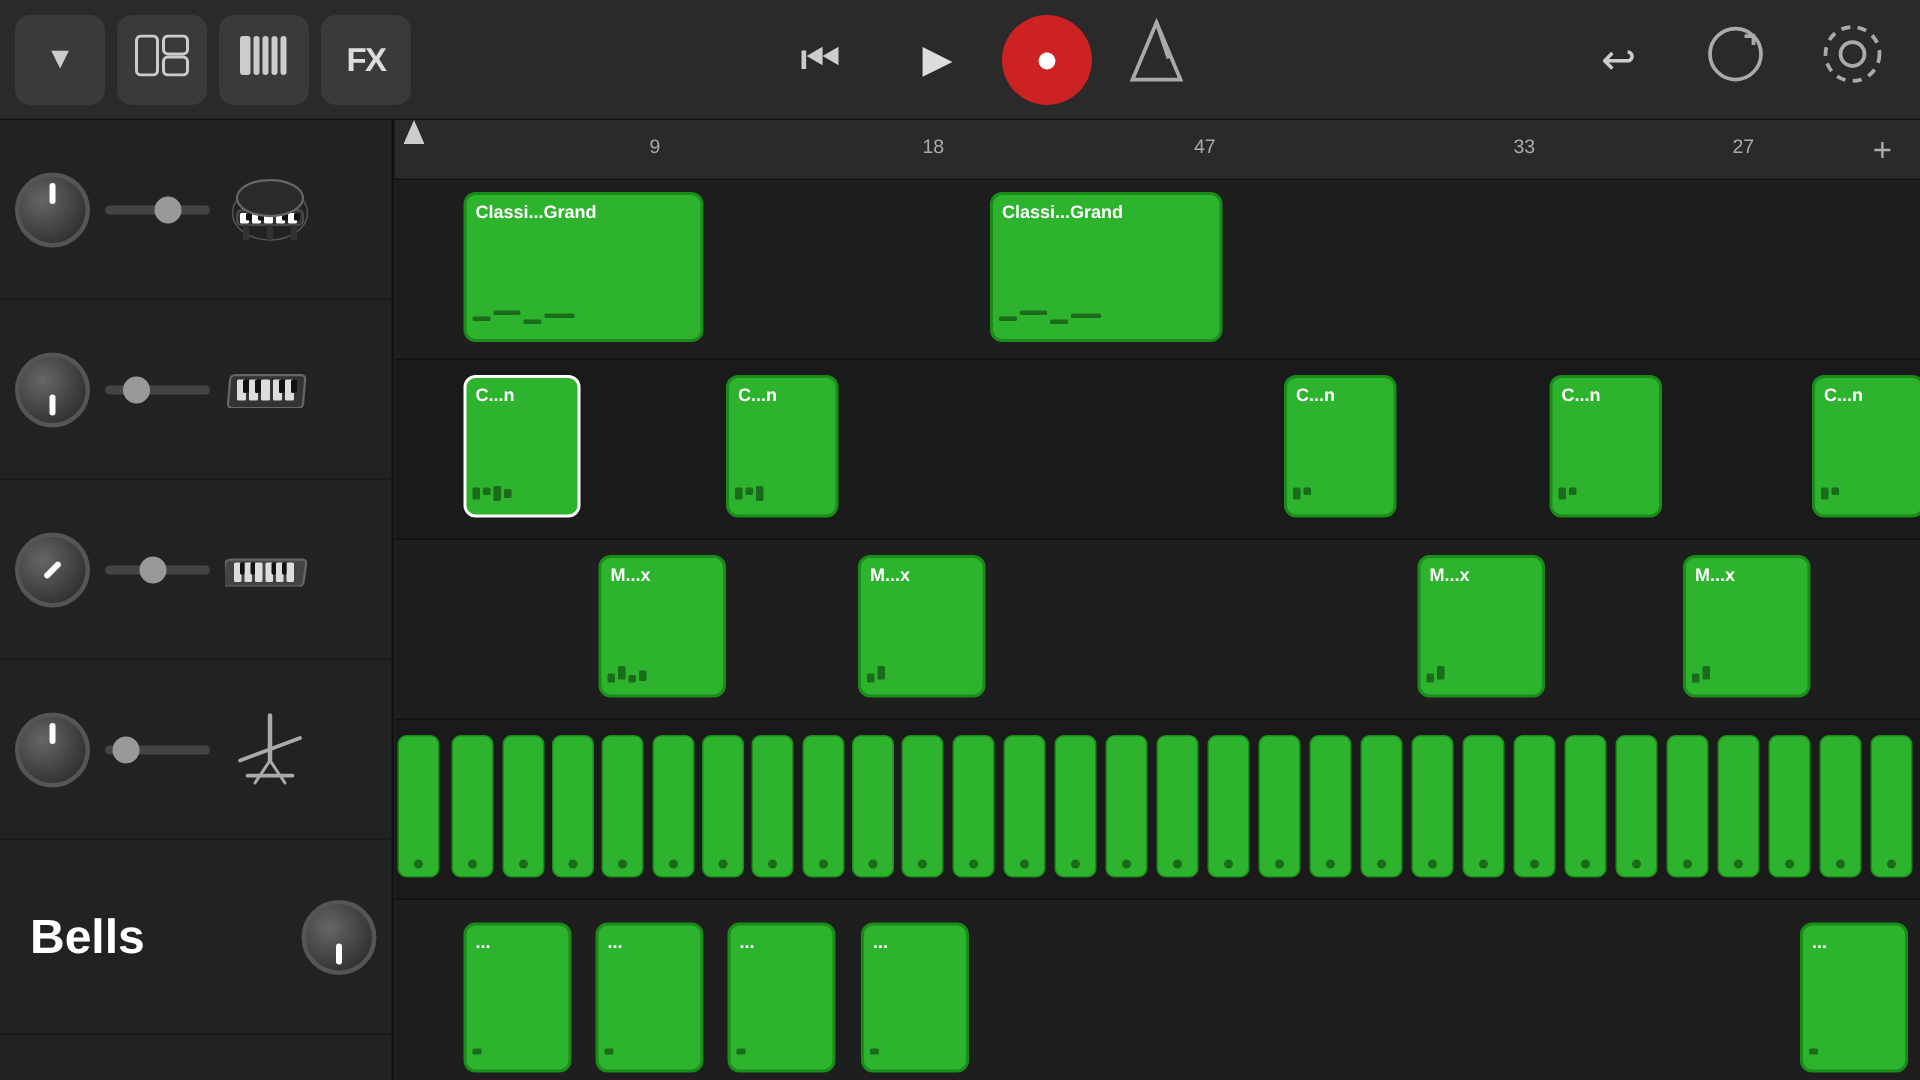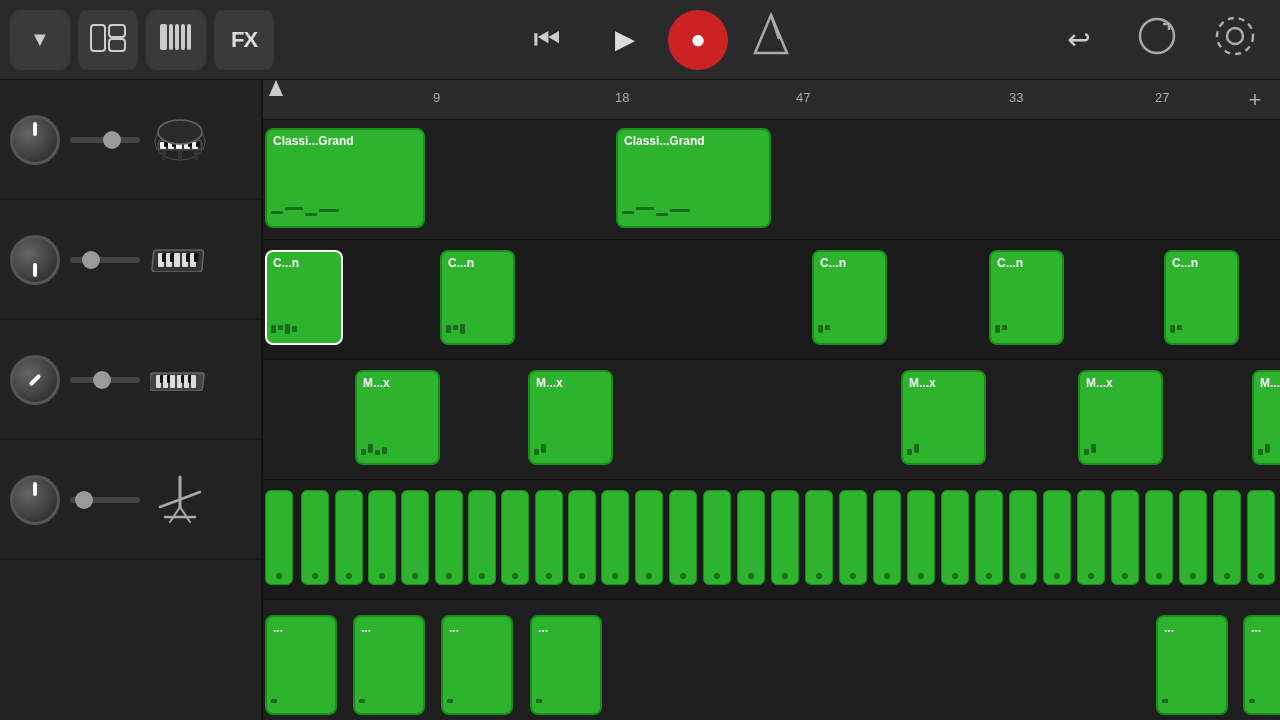--- a/index.html
+++ b/index.html
@@ -226,20 +226,21 @@
     
     .clip {
       position: absolute;
       height: 95px;
       border-radius: 8px;
       background: #2db32d;
       top: 10px;
       overflow: hidden;
       cursor: pointer;
       border: 2px solid #1a8c1a;
+      margin-left: 44px;
     }
     .clip.selected {
       border: 2px solid #ffffff;
     }
     .clip-label {
       color: white;
       font-size: 12px;
       font-weight: bold;
       padding: 4px 6px;
       white-space: nowrap;
@@ -489,20 +490,24 @@
 
           <line x1="30" y1="5" x2="30" y2="35" stroke="#aaa" stroke-width="3" stroke-linecap="round"></line>
           <line x1="10" y1="35" x2="50" y2="20" stroke="#aaa" stroke-width="2.5" stroke-linecap="round"></line>
           <line x1="15" y1="45" x2="45" y2="45" stroke="#aaa" stroke-width="2.5" stroke-linecap="round"></line>
           <line x1="30" y1="35" x2="20" y2="50" stroke="#aaa" stroke-width="2" stroke-linecap="round"></line>
           <line x1="30" y1="35" x2="40" y2="50" stroke="#aaa" stroke-width="2" stroke-linecap="round"></line>
         </svg>
       </div>
     </div>
 
+    <div class="track-row" style="height:130px;">
+      <span class="bells-label">Bells</span>
+      <div class="bells-knob" style="margin-left:auto;"></div>
+    </div>
 
   </div>
 
   <div id="tracks-area">
 
     <div id="timeline-header">
       <div class="timeline-playhead"></div>
       <div class="timeline-marker" style="left:170px;">9</div>
       <div class="timeline-marker" style="left:352px;">18</div>
       <div class="timeline-marker" style="left:533px;">47</div>

